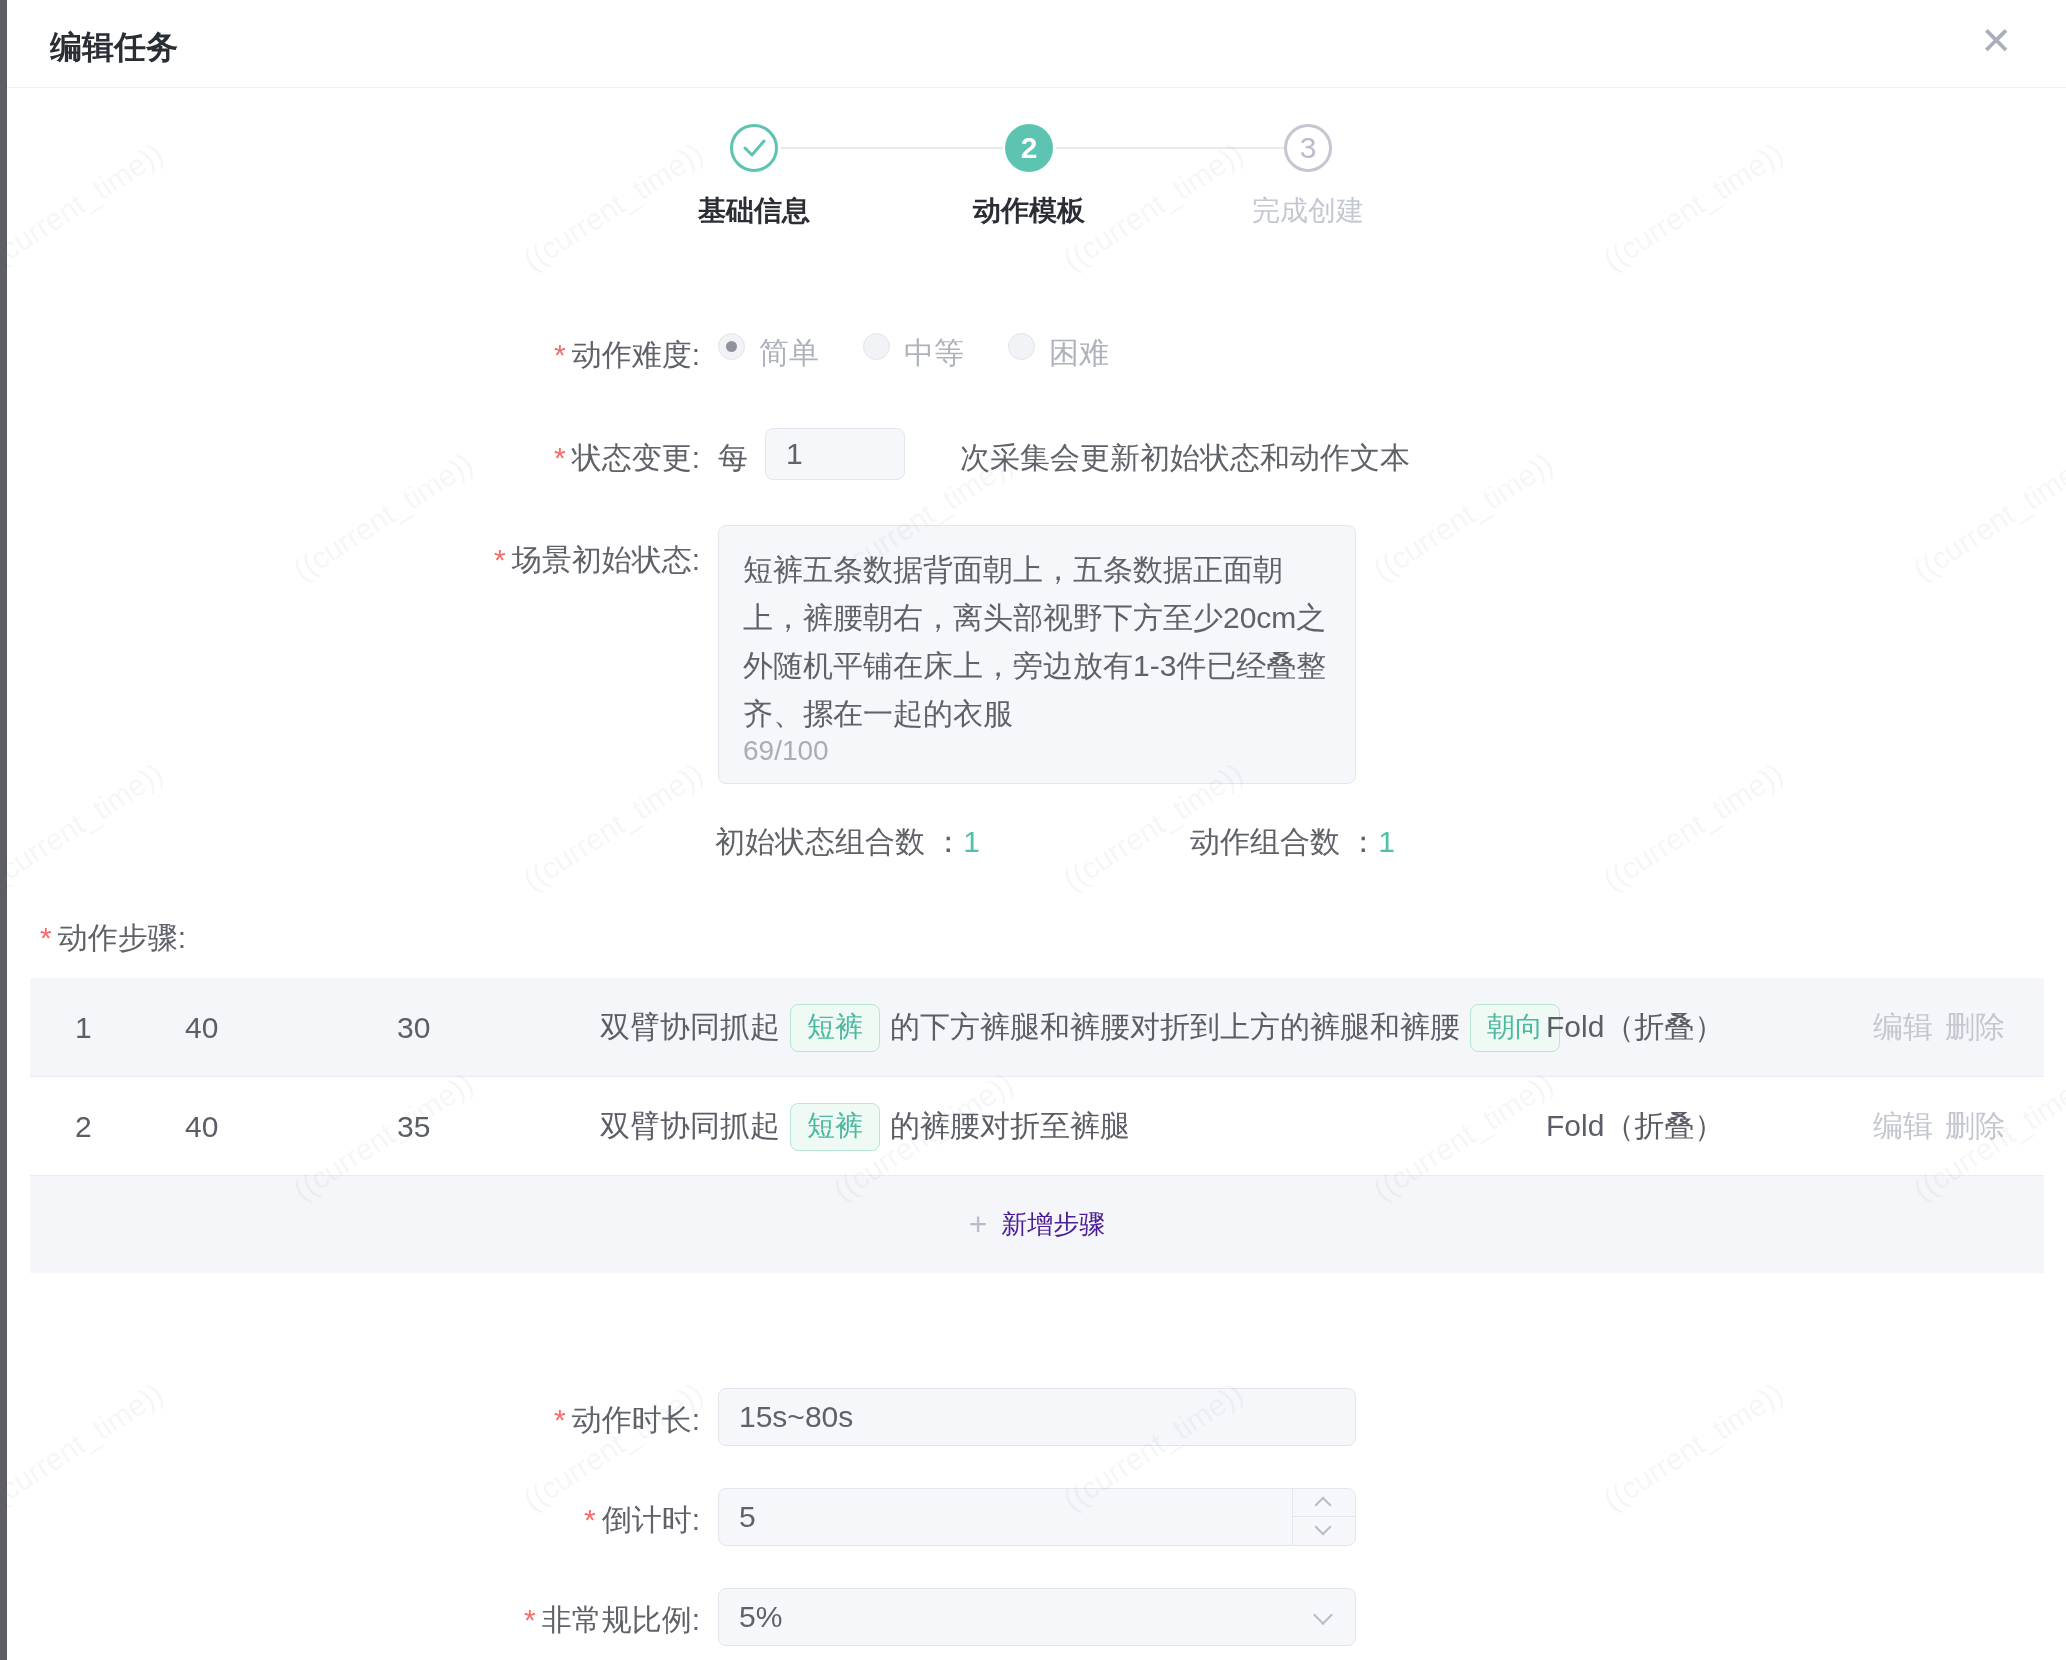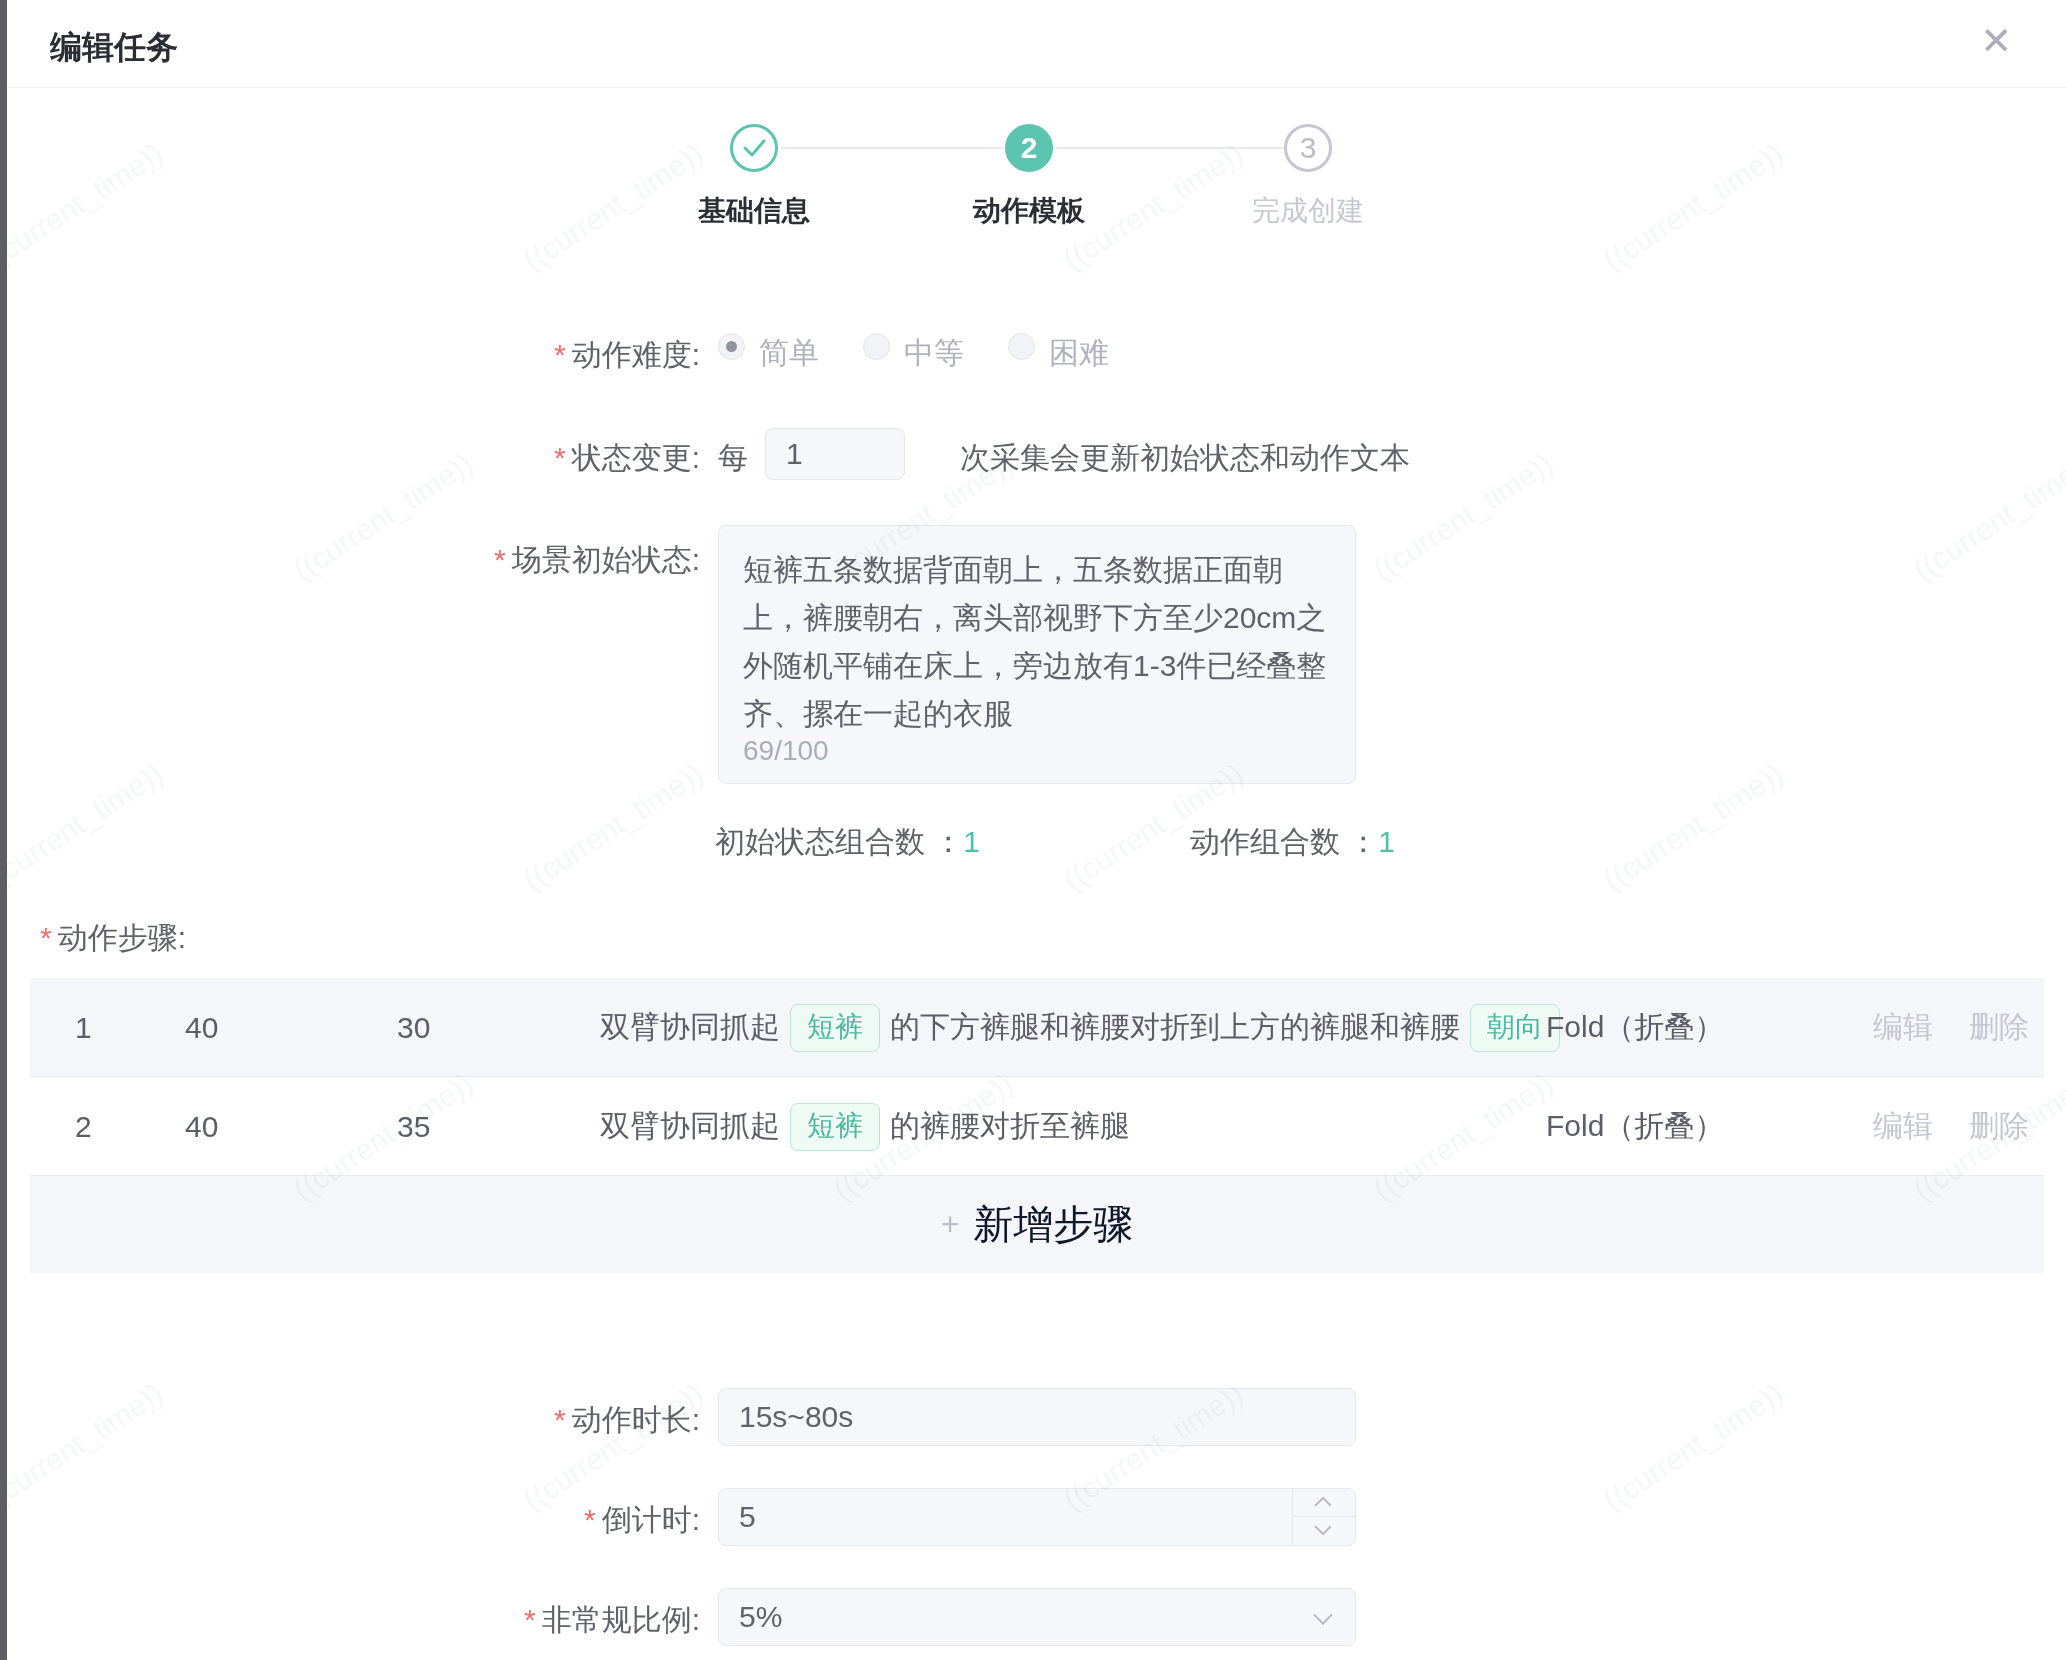--- a/index.html
+++ b/index.html
@@ -59,24 +59,24 @@
   
   .tbl { position:absolute; left:30px; top:978px; width:2014px; }
   .tbl-header { position:relative; height:80px; border-bottom:1px solid #e8eaf0; }
   .tbl-header .th { position:absolute; top:22px; font-size:30px; font-weight:600; color:#303338; white-space:nowrap; }
   .tbl-row { position:relative; height:99px; border-bottom:1px solid #e9ebf1; }
   .tbl-row.striped { background:#f4f6f9; }
   .td { position:absolute; top:0; height:99px; display:flex; align-items:center; font-size:30px; color:#5b5e66; white-space:nowrap; }
   .tag { display:inline-block; margin:0 10px; padding:3px 16px 5px; border:1px solid #b7e7d5; background:#effaf5;
          color:#4cb8a0; font-size:28px; border-radius:8px; line-height:38px;text-align:right; }
   .row-action { color:#c4c7d0; cursor:pointer; }
-  .row-action + .row-action { margin-left:36px; }
+  .row-action + .row-action { margin-left:12px; }
   .tbl-footer { height:97px; background:#f5f6f9; display:flex; align-items:center; justify-content:center; cursor:pointer; }
   .tbl-footer .plus { font-size:32px; color:#b9bdc7; margin-right:14px; }
-  .tbl-footer .txt { font-size:40px; color:#0f172a; }
+  .tbl-footer .txt { font-size:26px; color:#4c1d95; }
 
   
   .num-wrap { position:absolute; left:718px; top:1488px; width:638px; height:58px; }
   .num-wrap input { width:100%; height:100%; }
   .spinner { position:absolute; right:1px; top:1px; width:63px; height:56px; border-left:1px solid #e3e6ec; }
   .spin-btn { position:relative; width:100%; height:28px; background:#f5f7fa; cursor:pointer; }
   .spin-btn.up { border-bottom:1px solid #e3e6ec; border-top-right-radius:8px; }
   .spin-btn.down { border-bottom-right-radius:8px; }
   .chev { position:absolute; left:24px; width:12px; height:12px;
           border-right:2px solid #b9bdc8; border-bottom:2px solid #b9bdc8; }

